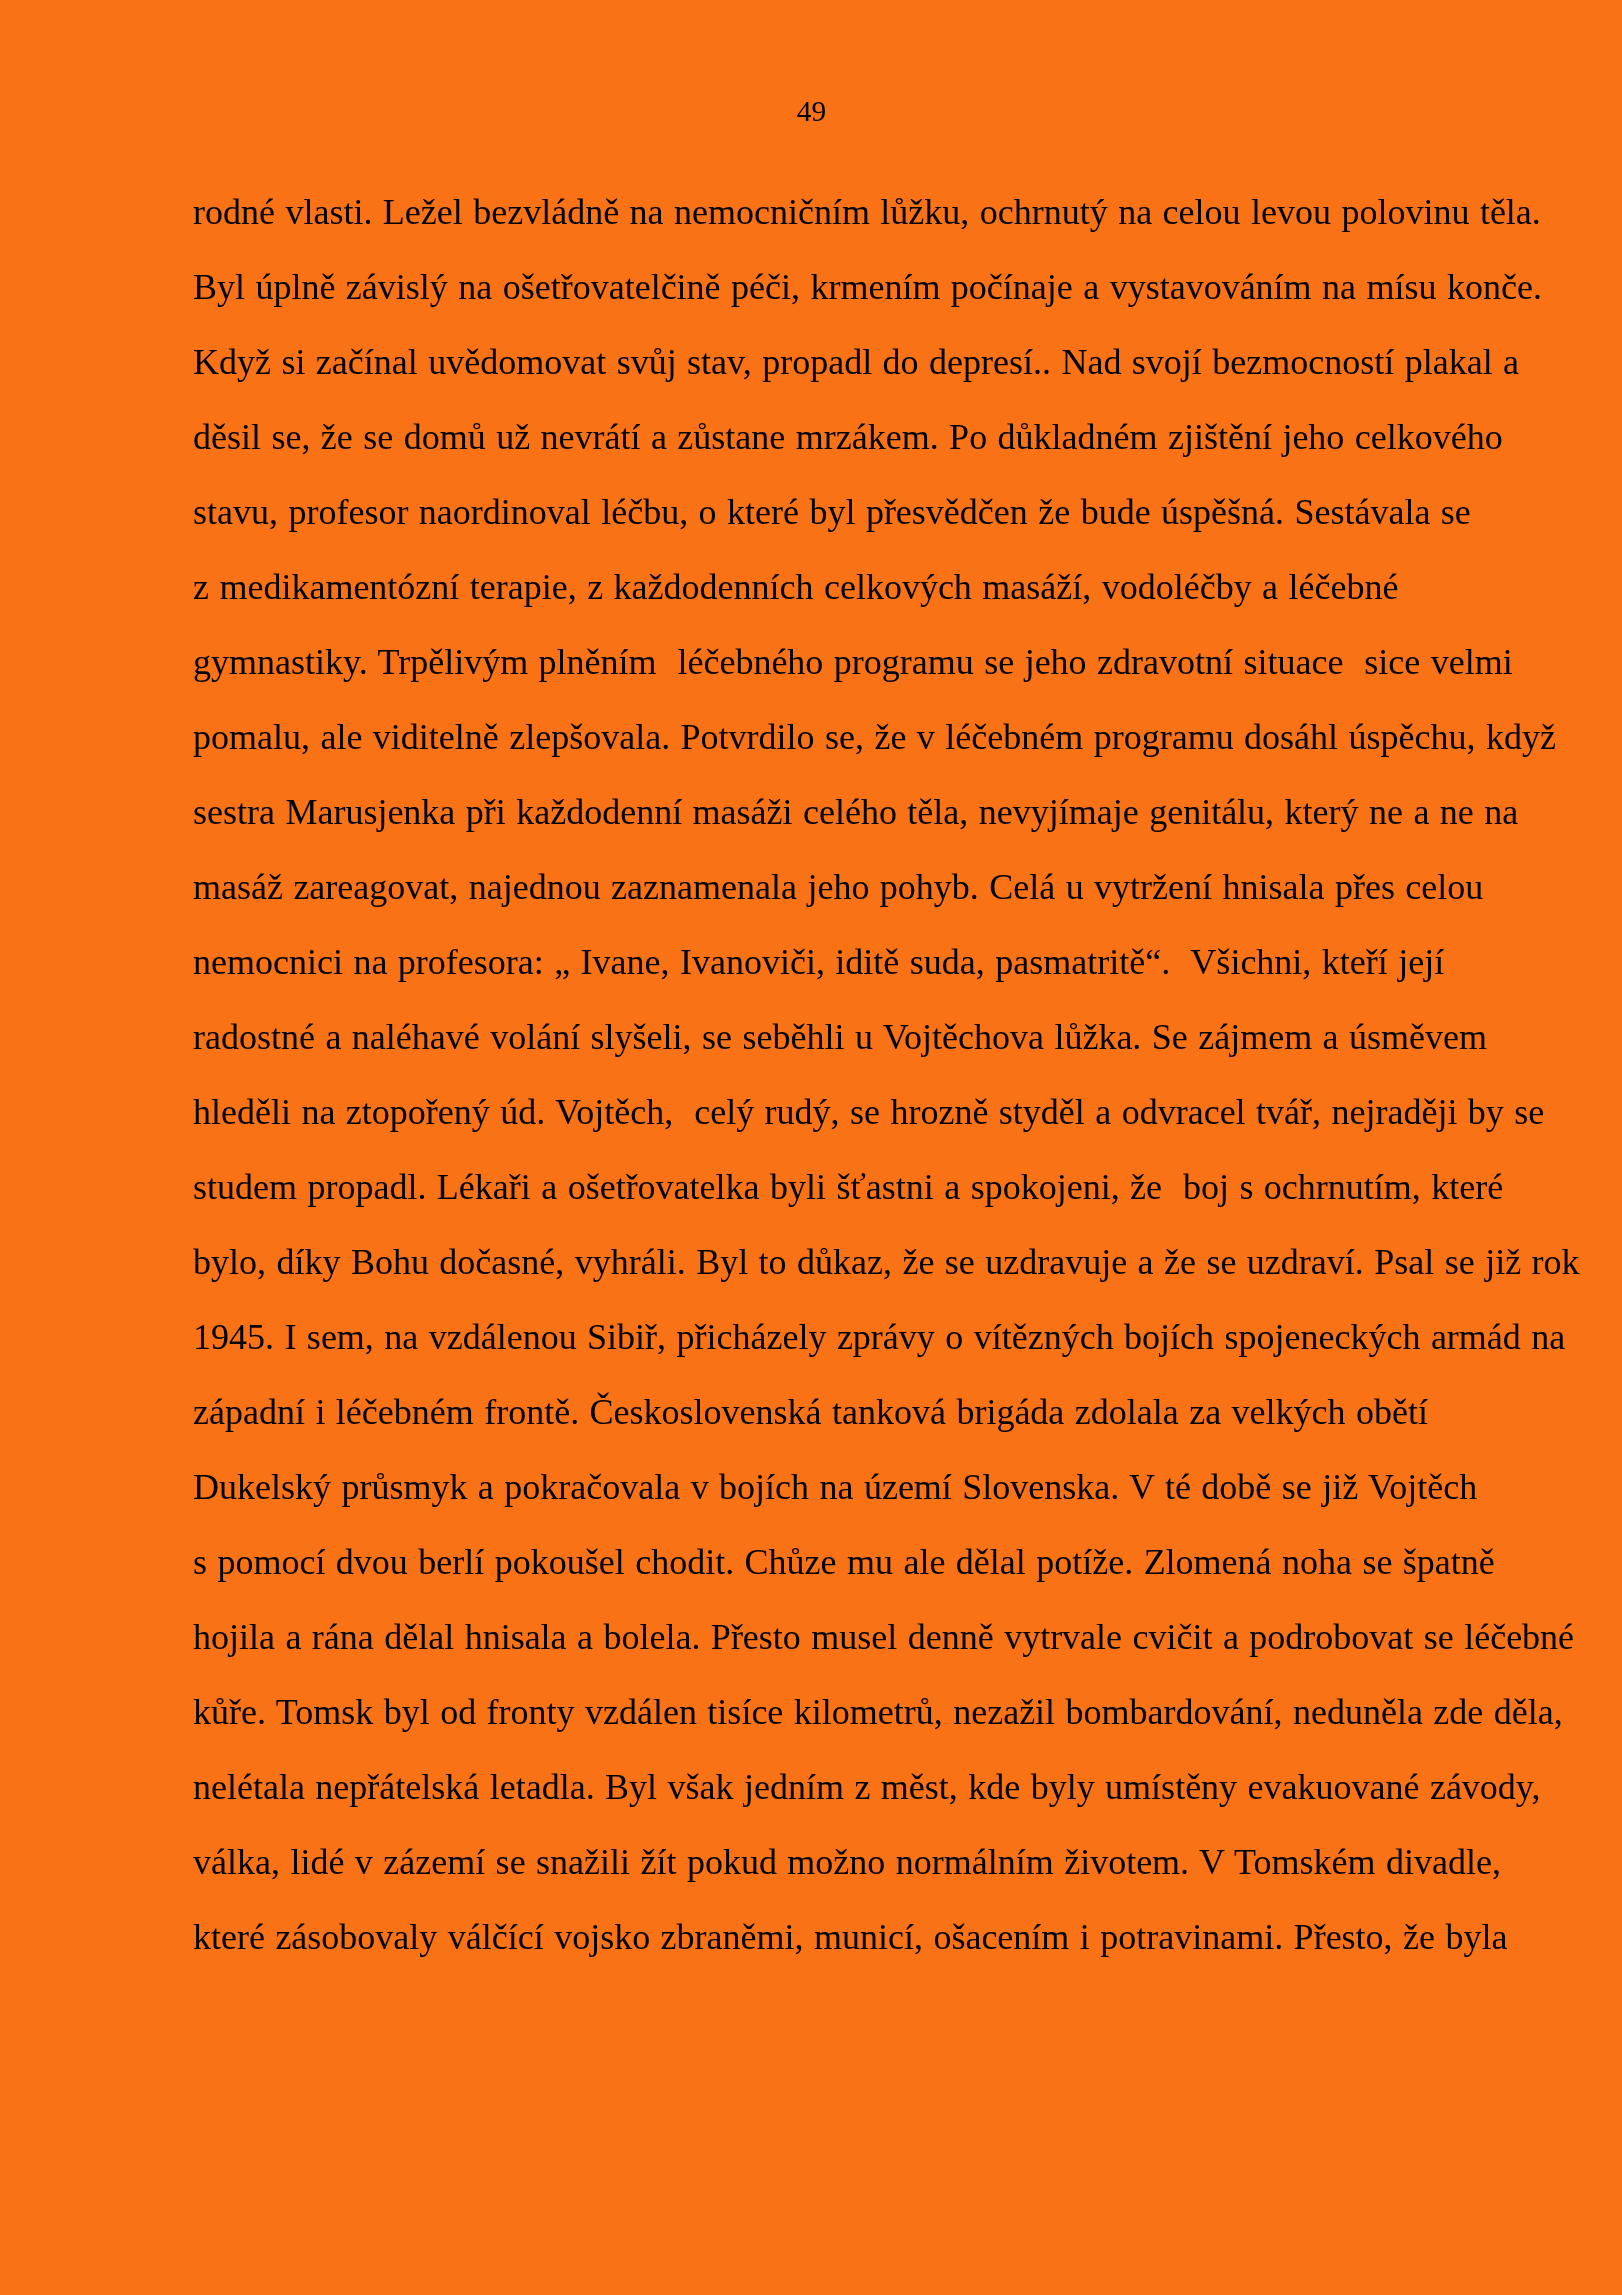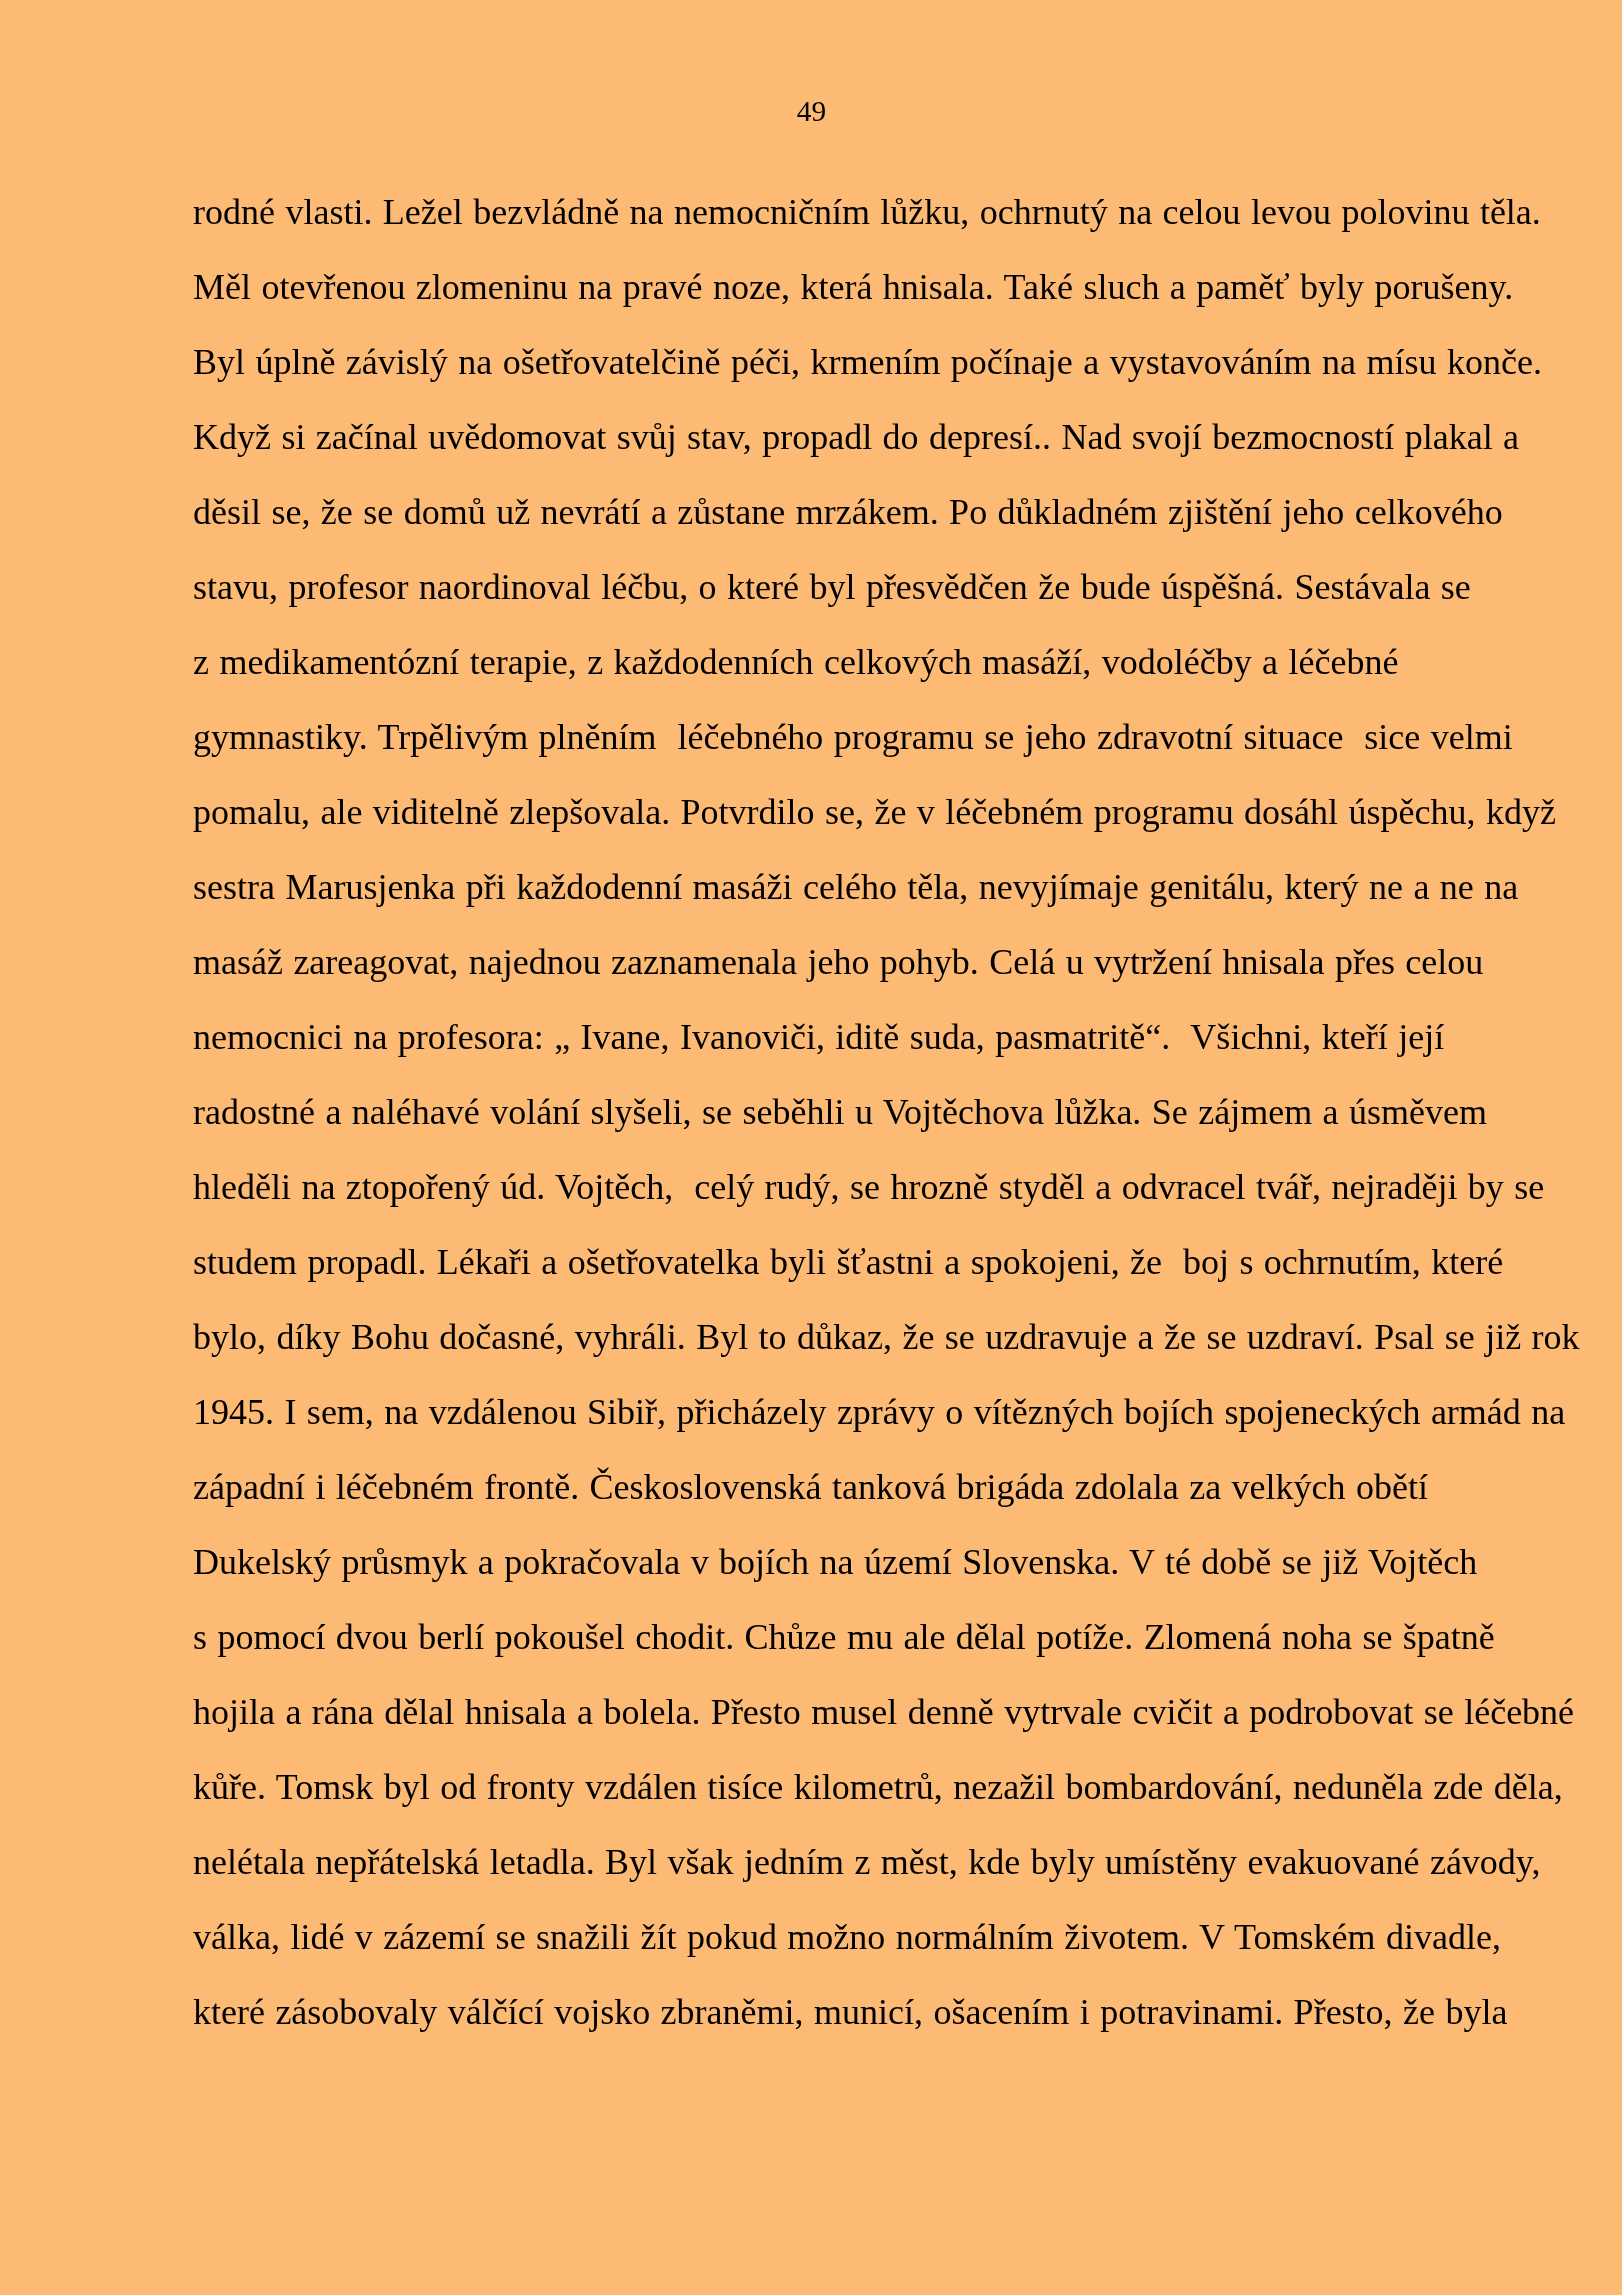--- a/index.html
+++ b/index.html
@@ -4,21 +4,21 @@
 <style>
   html, body {
     margin: 0;
     padding: 0;
     background: #ffffff;
   }
   .page {
     position: relative;
     width: 1623px;
     height: 2295px;
-    background: #fdba74;
+    background: #f97316;
     color: #000000;
     font-family: "Liberation Serif", "DejaVu Serif", serif;
     overflow: hidden;
   }
   .page-number {
     position: absolute;
     top: 96px;
     left: 0;
     width: 1623px;
     text-align: center;
@@ -40,21 +40,20 @@
     height: 75px;
   }
 </style>
 </head>
 <body>
 
 <div class="page">
   <div class="page-number">49</div>
   <div class="body-text">
     <div class="line">rodné vlasti. Ležel bezvládně na nemocničním lůžku, ochrnutý na celou levou polovinu těla.</div>
-    <div class="line">Měl otevřenou zlomeninu na pravé noze, která hnisala. Také sluch a paměť byly porušeny.</div>
     <div class="line">Byl úplně závislý na ošetřovatelčině péči, krmením počínaje a vystavováním na mísu konče.</div>
     <div class="line">Když si začínal uvědomovat svůj stav, propadl do depresí.. Nad svojí bezmocností plakal a</div>
     <div class="line">děsil se, že se domů už nevrátí a zůstane mrzákem. Po důkladném zjištění jeho celkového</div>
     <div class="line">stavu, profesor naordinoval léčbu, o které byl přesvědčen že bude úspěšná. Sestávala se</div>
     <div class="line">z medikamentózní terapie, z každodenních celkových masáží, vodoléčby a léčebné</div>
     <div class="line">gymnastiky. Trpělivým plněním  léčebného programu se jeho zdravotní situace  sice velmi</div>
     <div class="line">pomalu, ale viditelně zlepšovala. Potvrdilo se, že v léčebném programu dosáhl úspěchu, když</div>
     <div class="line">sestra Marusjenka při každodenní masáži celého těla, nevyjímaje genitálu, který ne a ne na</div>
     <div class="line">masáž zareagovat, najednou zaznamenala jeho pohyb. Celá u vytržení hnisala přes celou</div>
     <div class="line">nemocnici na profesora: „ Ivane, Ivanoviči, iditě suda, pasmatritě“.  Všichni, kteří její</div>

